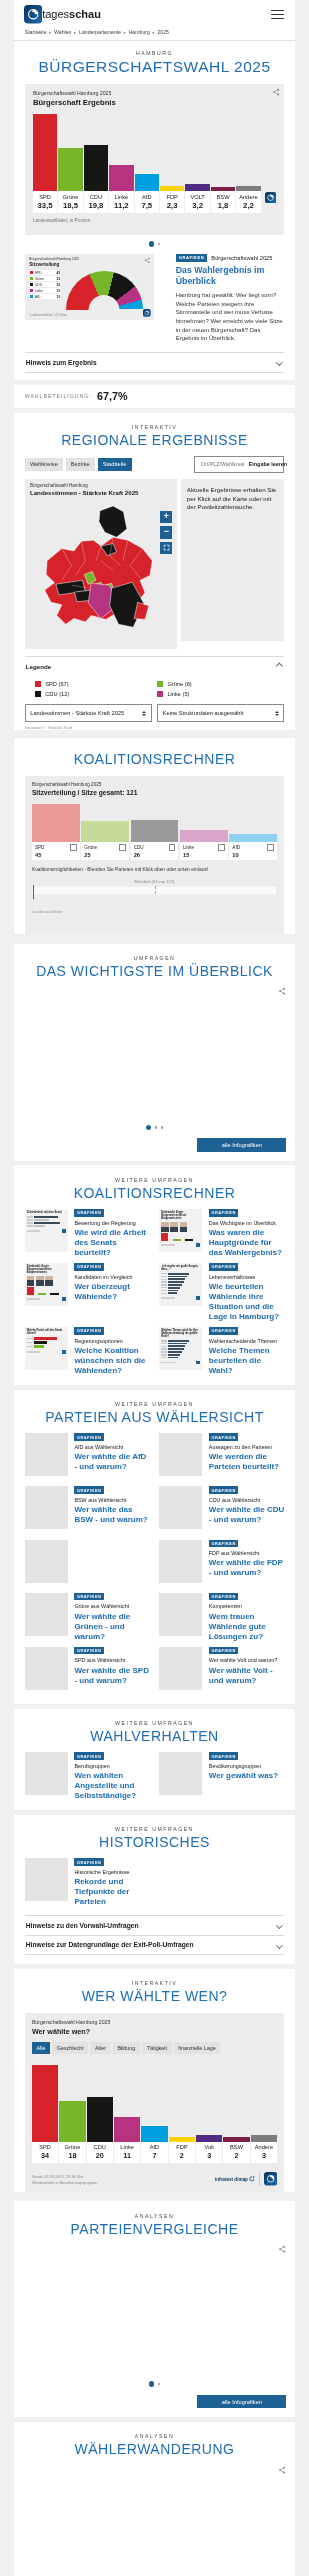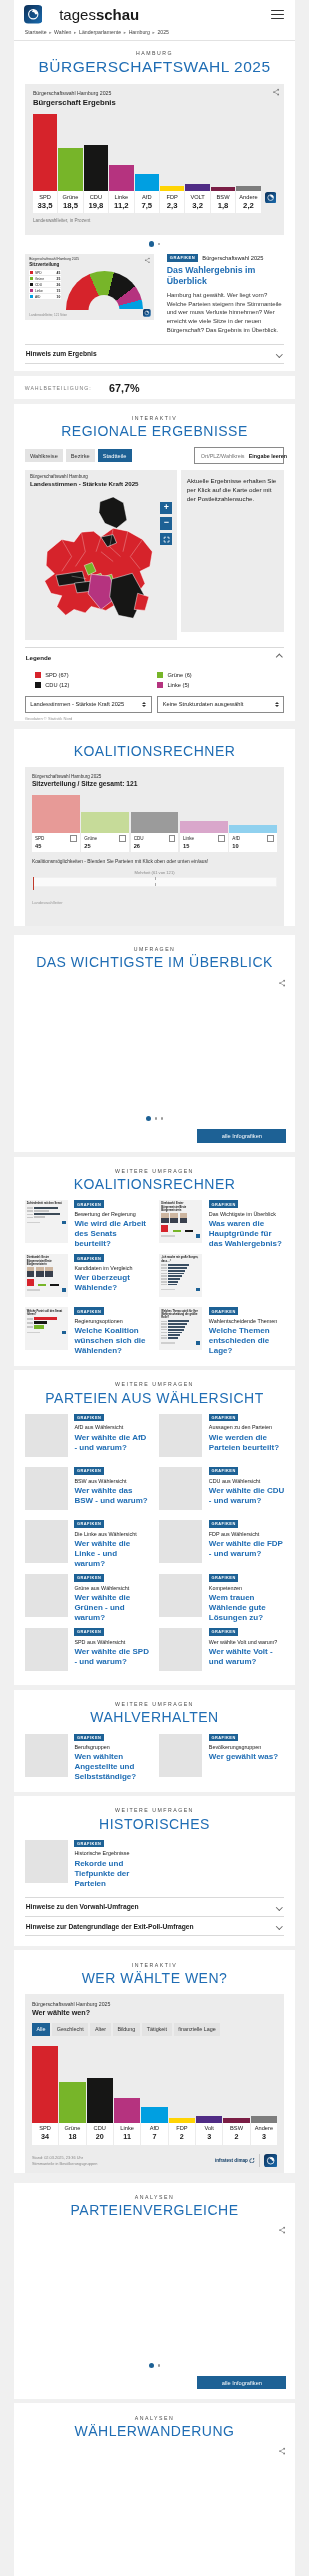--- a/index.html
+++ b/index.html
@@ -2,21 +2,21 @@
 <html lang="de" style="font-size:8.2px"><head>
 <meta charset="utf-8">
 <style>
   html,body{margin:0;padding:0;}
   body{width:309px;background:#f0f0f0;font-family:"Liberation Sans",sans-serif;color:#1a1a1a;-webkit-font-smoothing:antialiased;}
   .wrap{margin:0 14.4px;}
   .band{background:#fff;margin-bottom:4.6px;position:relative;}
   
   .brand-row{display:flex;align-items:center;padding:5.2px 9.3px 3.1px 9.3px;}
   .logo{width:18.5px;height:18.5px;flex:0 0 auto;}
-  .brand-text{font-size:15px;margin-left:17px;color:#1a1a1a;flex:1;}
+  .brand-text{font-size:11px;margin-left:0;color:#1a1a1a;flex:1;}
   .brand-text b{font-weight:bold;}
   .hamburger{width:13.4px;display:flex;flex-direction:column;gap:2.6px;cursor:pointer;padding:2.1px 1px;}
   .hamburger i{display:block;height:1.5px;background:#333;border-radius:0.5px;}
   .breadcrumb{font-size:5.2px;color:#444;padding:2.1px 10.3px 5.2px 10.3px;border-bottom:0.5px solid #e2e2e2;}
   .breadcrumb span.sep{color:#888;margin:0 2.6px;font-size:4.6px;}
   .breadcrumb a{color:#444;text-decoration:none;}
   
   .sec-kicker{text-align:center;font-size:5.2px;letter-spacing:1.5px;color:#4a4a4a;padding-top:11.3px;}
   .sec-title{text-align:center;font-size:14px;letter-spacing:0.5px;color:#1f6db4;font-weight:400;margin:2.1px 0 8.2px 0;}
   
@@ -33,21 +33,21 @@
   .bar{width:100%;}
   .bar-label{background:#fff;text-align:center;padding:2.6px 0 3.1px 0;margin-top:0;}
   .bar-name{font-size:5.7px;color:#1a1a1a;}
   .bar-value{font-size:7.7px;font-weight:bold;margin-top:1px;}
   .chart-src{margin:5.2px 0 0 0;padding-bottom:6.2px;}
   
   .dots{display:flex;justify-content:center;align-items:center;gap:3.6px;padding:6.2px 0;}
   .dot{width:2.6px;height:2.6px;border-radius:50%;background:#9a9a9a;cursor:pointer;}
   .dot.active{width:5.2px;height:5.2px;background:#1d6195;}
   
-  .hero-row{display:flex;margin:1px 10.3px 0 10.3px;gap:13px;}
+  .hero-row{display:flex;margin:1px 10.3px 0 10.3px;gap:22px;}
   .seat-card{background:#ececec;width:129px;height:66px;flex:0 0 auto;position:relative;font-size:3.6px;}
   .seat-kicker{position:absolute;left:4.6px;top:3.6px;font-size:3.3px;color:#333;}
   .seat-title{position:absolute;left:4.6px;top:8.2px;font-size:4.6px;font-weight:bold;}
   .seat-legend{position:absolute;left:4.6px;top:16.5px;width:32px;}
   .seat-legend .row{display:flex;align-items:center;background:#fff;margin-bottom:1px;padding:0.5px 1px;}
   .seat-legend .sw{width:3.1px;height:3.1px;margin-right:1.5px;flex:0 0 auto;}
   .seat-legend .nm{flex:1;font-size:3.3px;}
   .seat-legend .vl{font-weight:bold;font-size:3.3px;}
   .donut{position:absolute;left:41px;top:17.5px;width:77px;height:39px;overflow:hidden;}
   .donut i{display:block;width:77px;height:77px;border-radius:50%;}
@@ -64,21 +64,21 @@
   
   .acc{margin:0 10.3px;border-top:0.5px solid #d9d9d9;border-bottom:0.5px solid #d9d9d9;display:flex;align-items:center;justify-content:space-between;padding:5.7px 1px;cursor:pointer;}
   .acc .lbl{font-size:6.7px;font-weight:bold;}
   .chev{width:3.6px;height:3.6px;border-right:0.8px solid #666;border-bottom:0.8px solid #666;transform:rotate(45deg);margin-right:2.1px;}
   .chev.up{transform:rotate(-135deg);}
   .acc-stack .acc{border-bottom:none;}
   .acc-stack .acc:last-child{border-bottom:0.5px solid #d9d9d9;}
   
   .turnout{display:flex;align-items:center;padding:5.7px 10.3px;}
   .turnout .lbl{font-size:5.2px;letter-spacing:1px;color:#7a7a7a;margin-right:5.2px;}
-  .turnout .val{font-size:10.8px;font-weight:bold;margin-left:12px;}
+  .turnout .val{font-size:10.8px;font-weight:bold;}
   
   .ko-card{padding:6.7px 7.2px 20.6px 7.2px;margin-bottom:9.3px;}
   .ko-bars{display:flex;gap:1.5px;align-items:flex-end;margin-top:8.2px;}
   .ko-col{flex:1;display:flex;flex-direction:column;justify-content:flex-end;}
   .ko-lab{background:#fff;padding:2.1px 3.1px 2.6px 3.1px;}
   .ko-top{display:flex;justify-content:space-between;align-items:center;font-size:4.6px;}
   .cbx{width:4.6px;height:4.6px;border:0.5px solid #8a8a8a;background:#fff;display:inline-block;cursor:pointer;}
   .ko-val{font-size:5.7px;font-weight:bold;margin-top:1px;}
   .ko-note{font-size:4.9px;color:#333;margin-top:7.2px;}
   .m-lab{text-align:center;font-size:4.1px;color:#888;margin-top:6.2px;}
@@ -639,20 +639,27 @@
             </div>
             <div class="th-row">
               <span class="th-stub"></span>
               <span class="th-bar" style="width: 8.3px; background: rgb(59, 79, 99); height: 1.8px;"></span>
             </div>
             <div class="th-meta">
               <span class="mstub"></span>
               <span class="blue"></span>
             </div>
           </div>
+          <div class="tz">
+            <div class="badge-row">
+              <span class="badge">GRAFIKEN</span>
+            </div>
+            <div class="t-kicker">Lebensverhältnisse</div>
+            <div class="t-title">Wie beurteilen Wählende ihre Situation und die Lage in Hamburg?</div>
+          </div>
         </article>
         <article class="teaser">
           <div class="thumb chart">
             <div class="th-title">Welche Partei soll den Senat führen?</div>
             <div class="th-row">
               <span class="th-stub"></span>
               <span class="th-bar" style="width: 23px; background: rgb(214, 35, 43); height: 3.1px;"></span>
             </div>
             <div class="th-row">
               <span class="th-stub"></span>
@@ -709,21 +716,21 @@
             <div class="th-meta">
               <span class="mstub"></span>
               <span class="blue"></span>
             </div>
           </div>
           <div class="tz">
             <div class="badge-row">
               <span class="badge">GRAFIKEN</span>
             </div>
             <div class="t-kicker">Wahlentscheidende Themen</div>
-            <div class="t-title">Welche Themen entschieden die Lage?</div>
+            <div class="t-title">Welche Themen beurteilen die Wahl?</div>
           </div>
         </article>
       </div>
     <div class="sec-bottom-pad"></div>
   </section>
 
   <section class="band">
     <div class="sec-kicker">WEITERE UMFRAGEN</div>
     <h2 class="sec-title">PARTEIEN AUS WÄHLERSICHT</h2>
     <div class="tgrid" id="grid-parteien">
@@ -762,27 +769,20 @@
           <div class="tz">
             <div class="badge-row">
               <span class="badge">GRAFIKEN</span>
             </div>
             <div class="t-kicker">CDU aus Wählersicht</div>
             <div class="t-title">Wer wählte die CDU - und warum?</div>
           </div>
         </article>
         <article class="teaser">
           <div class="thumb"></div>
-          <div class="tz">
-            <div class="badge-row">
-              <span class="badge">GRAFIKEN</span>
-            </div>
-            <div class="t-kicker">Die Linke aus Wählersicht</div>
-            <div class="t-title">Wer wählte die Linke - und warum?</div>
-          </div>
         </article>
         <article class="teaser">
           <div class="thumb"></div>
           <div class="tz">
             <div class="badge-row">
               <span class="badge">GRAFIKEN</span>
             </div>
             <div class="t-kicker">FDP aus Wählersicht</div>
             <div class="t-title">Wer wählte die FDP - und warum?</div>
           </div>

